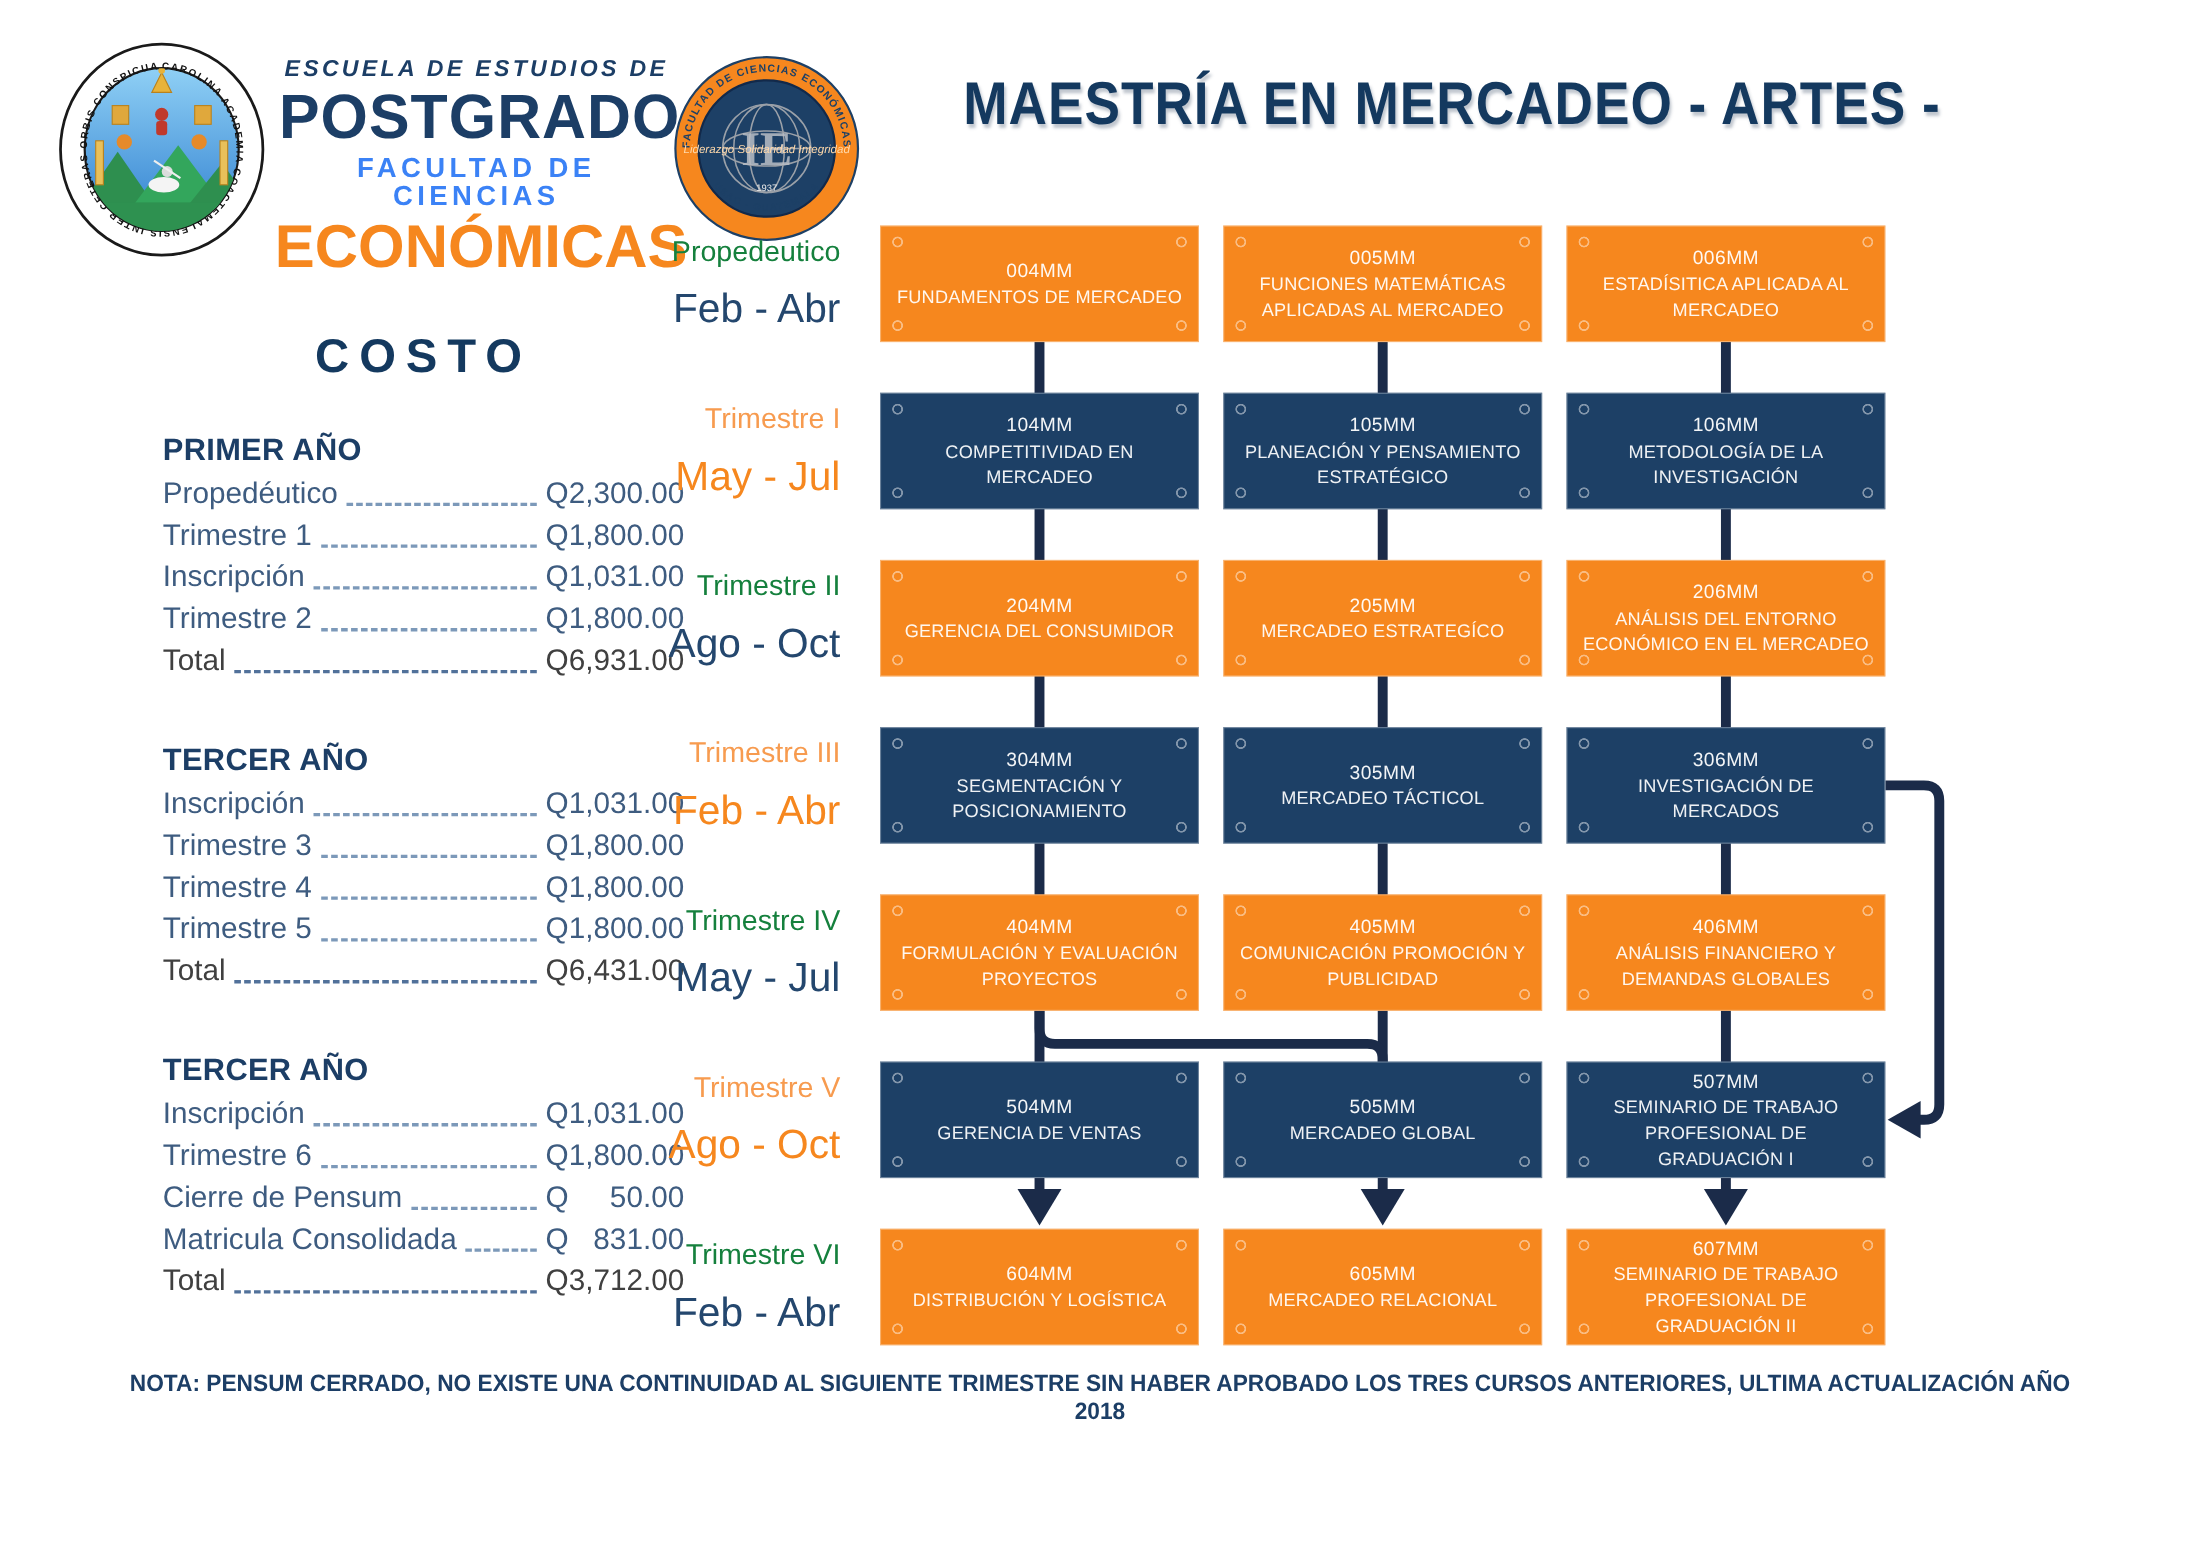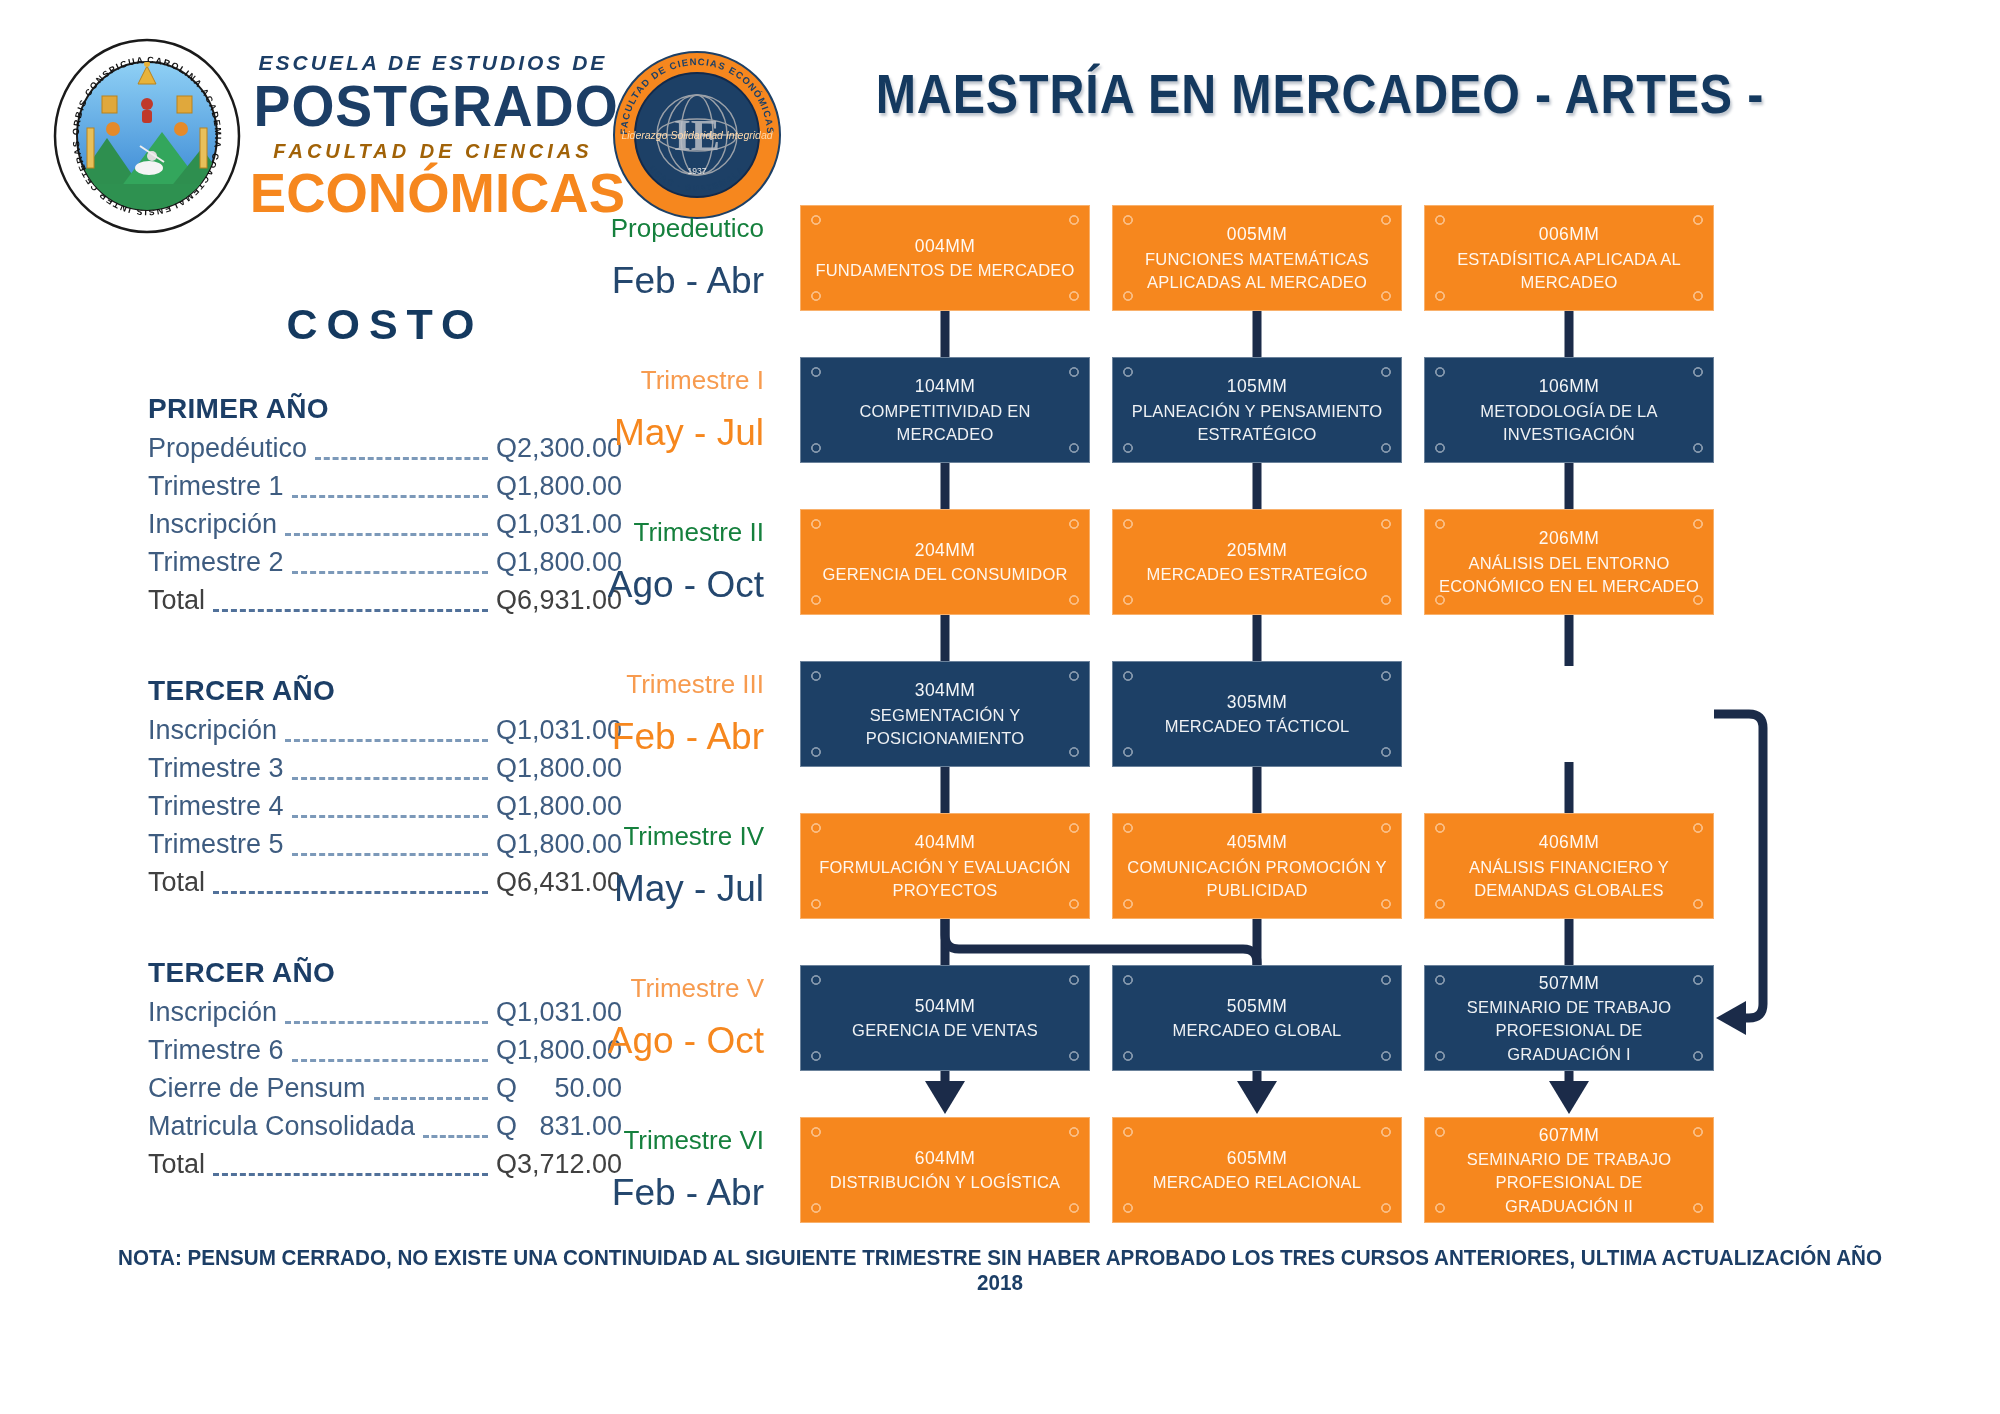--- a/index.html
+++ b/index.html
@@ -3,21 +3,21 @@
 <meta charset="utf-8">
 <style>
   html,body{margin:0;padding:0;background:#888;}
   .page{position:relative;width:2000px;height:1414px;background:#ffffff;overflow:hidden;
         font-family:"Liberation Sans", sans-serif;}
   
   .seal{position:absolute;left:52px;top:36px;}
   .school-block{position:absolute;left:248px;top:52px;width:370px;text-align:center;line-height:1.02;}
   .sb1{font-size:21px;font-style:italic;font-weight:700;letter-spacing:3px;color:#1C3E66;}
   .sb2{font-size:57px;font-weight:700;letter-spacing:1px;color:#1C3E66;margin-top:4px;transform:scaleX(.97);}
-  .sb3{font-size:20px;font-style:italic;font-weight:700;letter-spacing:4px;color:#a16207;margin-top:5px;}
+  .sb3{font-size:25px;font-weight:700;letter-spacing:4px;color:#3b82f6;margin-top:5px;}
   .sb4{font-size:55px;font-weight:700;color:#F6871E;margin-top:4px;transform:scaleX(.99);}
   .badge{position:absolute;left:612px;top:50px;}
   .main-title{position:absolute;left:700px;top:62px;width:1240px;margin:0;text-align:center;
               font-size:55px;font-weight:700;color:#14395F;transform:scaleX(.88);
               text-shadow:2px 3px 3px rgba(30,50,80,.28);letter-spacing:1px;}
   
   .costs{position:absolute;left:148px;top:300px;width:474px;}
   .costs h2{margin:0 0 44px 0;text-align:center;font-size:43px;font-weight:700;
             letter-spacing:9px;color:#14395F;}
   .cost-section{margin-bottom:56px;}
@@ -354,20 +354,24 @@
     </div>
 
   <div class="box b-navy r3 c0">
       <div class="b-code">304MM</div>
       <div class="b-title">SEGMENTACIÓN Y POSICIONAMIENTO</div>
     </div>
   <div class="box b-navy r3 c1">
       <div class="b-code">305MM</div>
       <div class="b-title">MERCADEO TÁCTICOL</div>
     </div>
+  <div class="box b-navy r3 c2">
+      <div class="b-code">306MM</div>
+      <div class="b-title">INVESTIGACIÓN DE MERCADOS</div>
+    </div>
 
   <div class="box b-orange r4 c0">
       <div class="b-code">404MM</div>
       <div class="b-title">FORMULACIÓN Y EVALUACIÓN PROYECTOS</div>
     </div>
   <div class="box b-orange r4 c1">
       <div class="b-code">405MM</div>
       <div class="b-title">COMUNICACIÓN PROMOCIÓN Y PUBLICIDAD</div>
     </div>
   <div class="box b-orange r4 c2">

